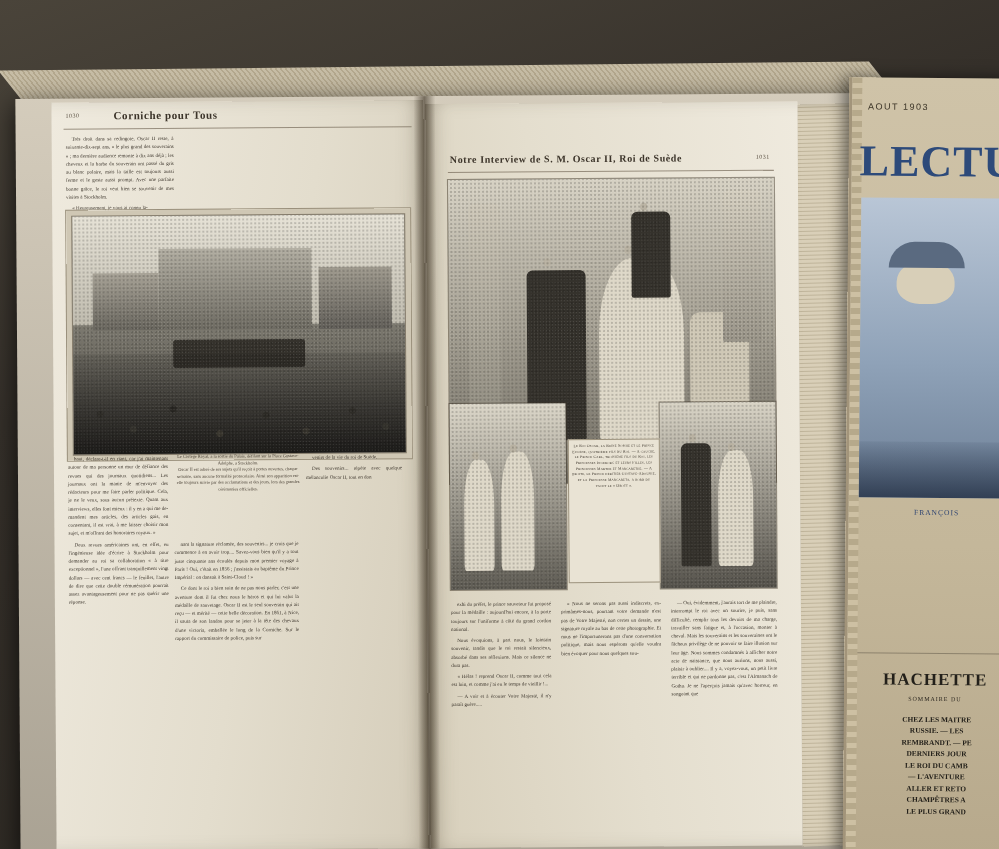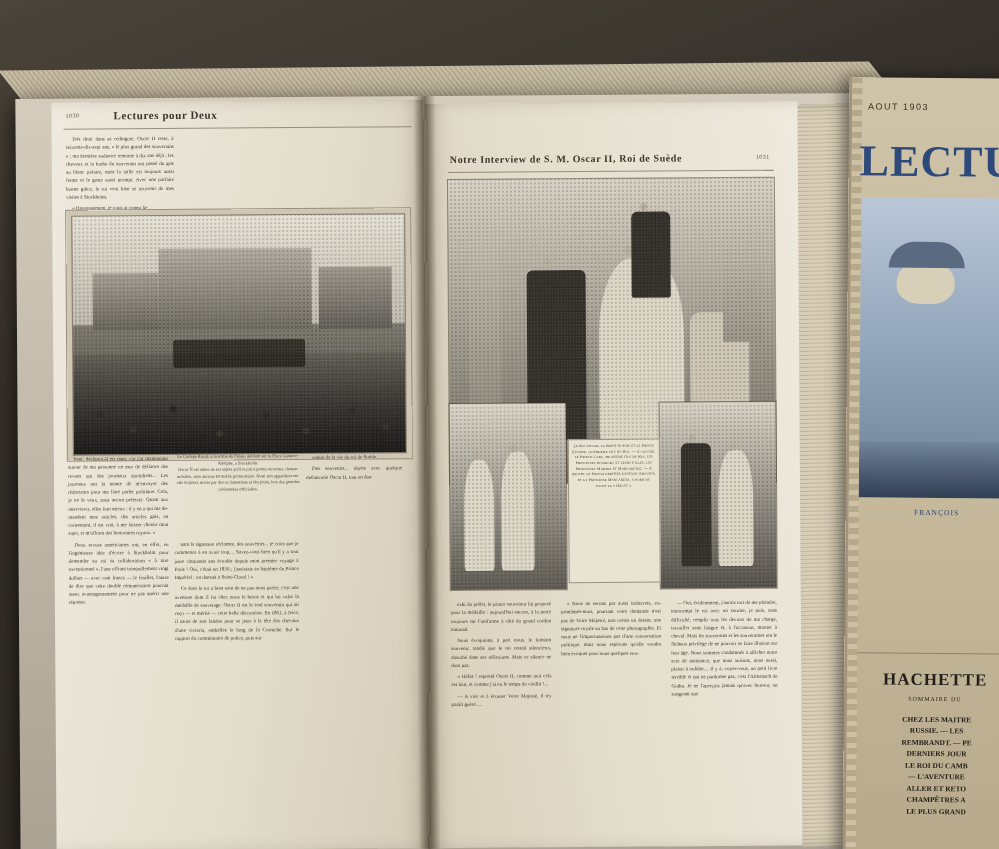--- a/index.html
+++ b/index.html
@@ -123,21 +123,21 @@
   <div class="tabletop"></div>
 
   <div class="edgeTop"></div>
 
   <div class="book">
     <div class="edges"></div>
 
     <div class="page left">
 
       <div class="foliotop" style="left:14px;top:10px;">1030</div>
-      <div class="runhead" style="left:62px;top:7px;font-size:11px;">Lectures pour Deux</div>
+      <div class="runhead" style="left:62px;top:7px;font-size:11px;">Corniche pour Tous</div>
       <div class="rule" style="left:12px;top:26px;width:348px;"></div>
 
       <div class="col" style="left:14px;top:32px;width:108px;">
         <p>Très droit dans sa redingote, Oscar II reste, à soixante-dix-sept ans, « le plus grand des souverains » ; ma dernière audience remonte à dix ans déjà ; les cheveux et la barbe du souverain ont passé du gris au blanc polaire, mais la taille est toujours aussi ferme et le geste aussi prompt. Avec une parfaite bonne grâce, le roi veut bien se souvenir de mes visites à Stockholm.</p>
         <p>« Heureusement, je vous ai connu la-</p>
       </div>
 
       <div class="ornframe" style="left:14px;top:108px;width:332px;height:238px;">
         <div class="photo" style="left:0;top:0;right:0;bottom:0;">
           <div class="sky"></div>

